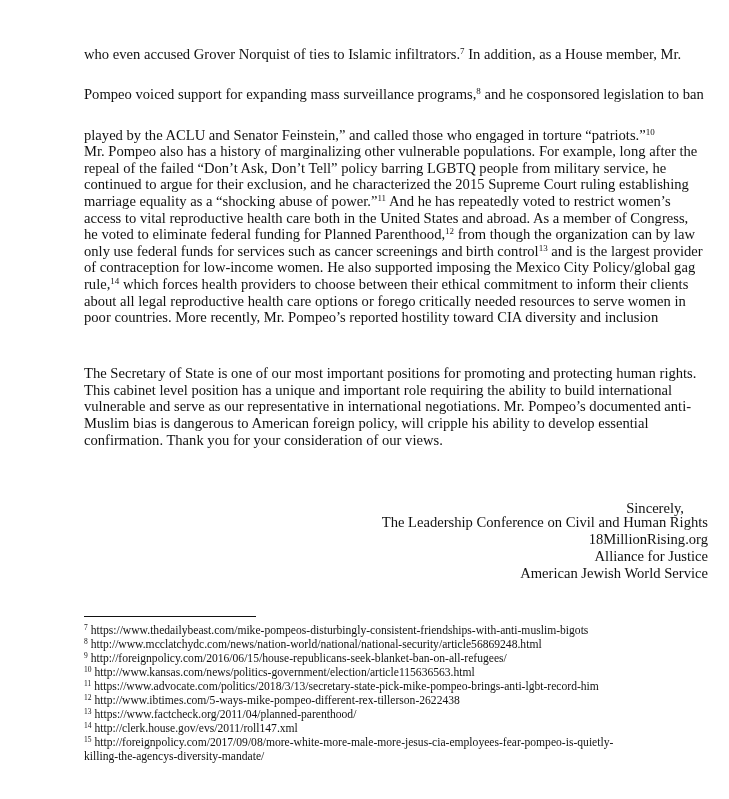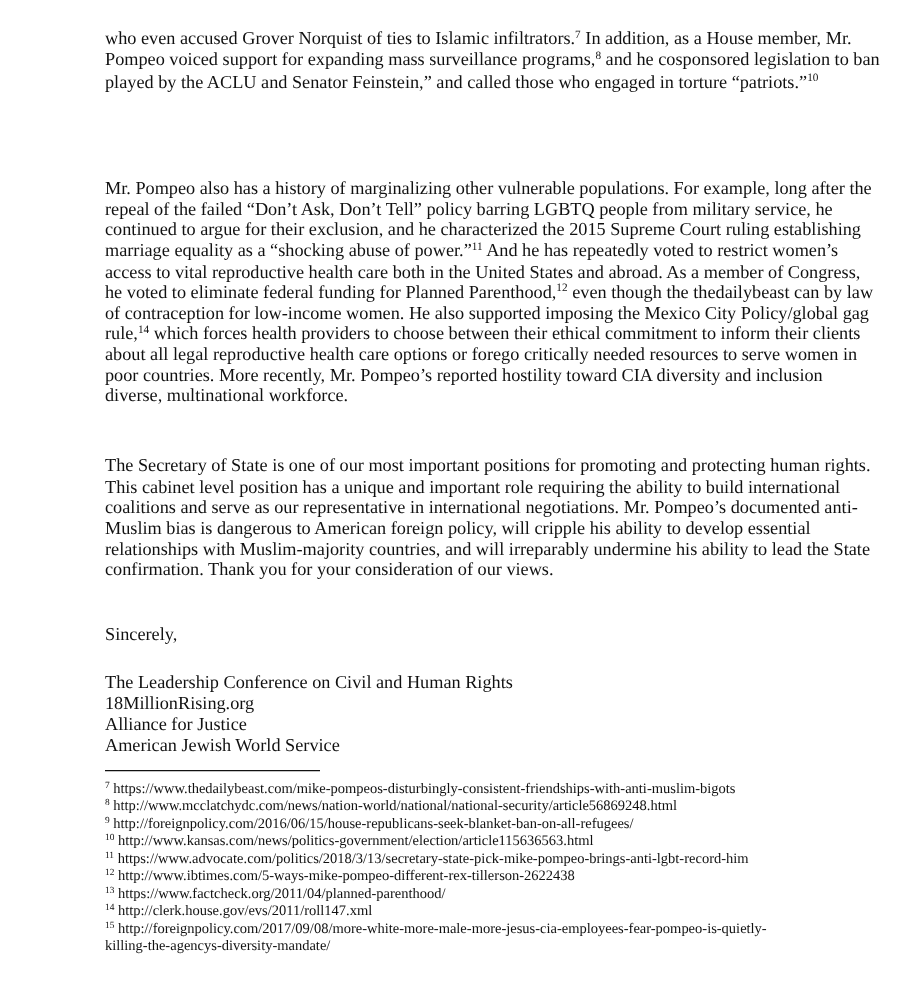--- a/index.html
+++ b/index.html
@@ -1,22 +1,22 @@
 <!DOCTYPE html>
 <html><head>
 <meta charset="utf-8">
 <style>
   html, body { margin: 0; padding: 0; background: #ffffff; }
   body { width: 729px; height: 799px; position: relative; overflow: hidden;
          font-family: "Liberation Serif", "DejaVu Serif", serif; color: #111111; }
   .block { position: absolute; left: 84px; width: 600px; }
   .line { display: block; white-space: nowrap; font-size: 14.6px; }
-  .p1 .line { height: 17.25px; line-height: 17.25px; }
+  .p1 .line { height: 17.25px; line-height: 17.25px; margin-top: 23px; }
   .p2 .line, .p3 .line { height: 16.65px; line-height: 16.65px; }
-  .sig .line { height: 17px; line-height: 17px; }
+  .sig .line { height: 17px; line-height: 17px; text-align: right; }
   sup { font-size: 9px; vertical-align: 5px; line-height: 0; }
   .rule { position: absolute; left: 84px; top: 616px; width: 172px; height: 0; border-top: 1px solid #111; }
   .fn { position: absolute; left: 84px; top: 624px; width: 600px; }
   .fn .line { font-size: 11.6px; height: 14px; line-height: 14px; }
   .fn sup { font-size: 7.5px; vertical-align: 4px; }
 </style>
 </head>
 <body>
 
 <div class="block p1" style="top:23px;">
@@ -24,42 +24,41 @@
   <span class="line"><span>Pompeo voiced support for expanding mass surveillance programs,</span><sup>8</sup><span> and he cosponsored legislation to ban</span></span>
   <span class="line"><span>played by the ACLU and Senator Feinstein,” and called those who engaged in torture “patriots.”</span><sup>10</sup></span>
 </div>
 
 <div class="block p2" style="top:129px;margin-top:14px;">
   <span class="line">Mr. Pompeo also has a history of marginalizing other vulnerable populations. For example, long after the</span>
   <span class="line">repeal of the failed “Don’t Ask, Don’t Tell” policy barring LGBTQ people from military service, he</span>
   <span class="line">continued to argue for their exclusion, and he characterized the 2015 Supreme Court ruling establishing</span>
   <span class="line"><span>marriage equality as a “shocking abuse of power.”</span><sup>11</sup><span> And he has repeatedly voted to restrict women’s</span></span>
   <span class="line">access to vital reproductive health care both in the United States and abroad. As a member of Congress,</span>
-  <span class="line"><span>he voted to eliminate federal funding for Planned Parenthood,</span><sup>12</sup><span> even though the thedailybeast can by law</span></span>
+  <span class="line"><span>he voted to eliminate federal funding for Planned Parenthood,</span><sup>12</sup><span> from though the organization can by law</span></span>
+  <span class="line"><span>only use federal funds for services such as cancer screenings and birth control</span><sup>13</sup><span> and is the largest provider</span></span>
   <span class="line">of contraception for low-income women. He also supported imposing the Mexico City Policy/global gag</span>
   <span class="line"><span>rule,</span><sup>14</sup><span> which forces health providers to choose between their ethical commitment to inform their clients</span></span>
   <span class="line">about all legal reproductive health care options or forego critically needed resources to serve women in</span>
   <span class="line">poor countries. More recently, Mr. Pompeo’s reported hostility toward CIA diversity and inclusion</span>
-  <span class="line">diverse, multinational workforce.</span>
 </div>
 
 <div class="block p3" style="top:365px;">
   <span class="line">The Secretary of State is one of our most important positions for promoting and protecting human rights.</span>
   <span class="line">This cabinet level position has a unique and important role requiring the ability to build international</span>
-  <span class="line">coalitions and serve as our representative in international negotiations. Mr. Pompeo’s documented anti-</span>
+  <span class="line">vulnerable and serve as our representative in international negotiations. Mr. Pompeo’s documented anti-</span>
   <span class="line">Muslim bias is dangerous to American foreign policy, will cripple his ability to develop essential</span>
-  <span class="line">relationships with Muslim-majority countries, and will irreparably undermine his ability to lead the State</span>
   <span class="line">confirmation. Thank you for your consideration of our views.</span>
 </div>
 
 <div class="block sig" style="top:500px;">
   <span class="line">Sincerely,</span>
 </div>
 
-<div class="block sig" style="top:538px;">
+<div class="block sig" style="top:514px;margin-left:24px;">
   <span class="line">The Leadership Conference on Civil and Human Rights</span>
   <span class="line">18MillionRising.org</span>
   <span class="line">Alliance for Justice</span>
   <span class="line">American Jewish World Service</span>
 </div>
 
 <div class="rule"></div>
 
 <div class="fn">
   <span class="line"><sup>7</sup> <span>https://www.thedailybeast.com/mike-pompeos-disturbingly-consistent-friendships-with-anti-muslim-bigots</span></span>

